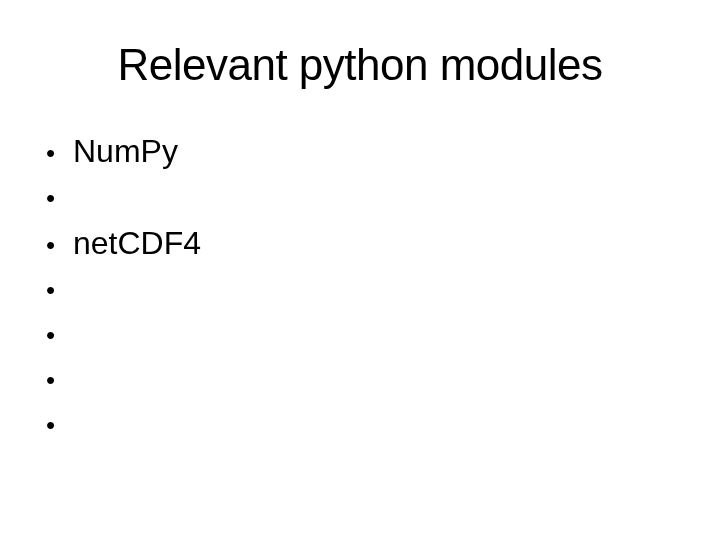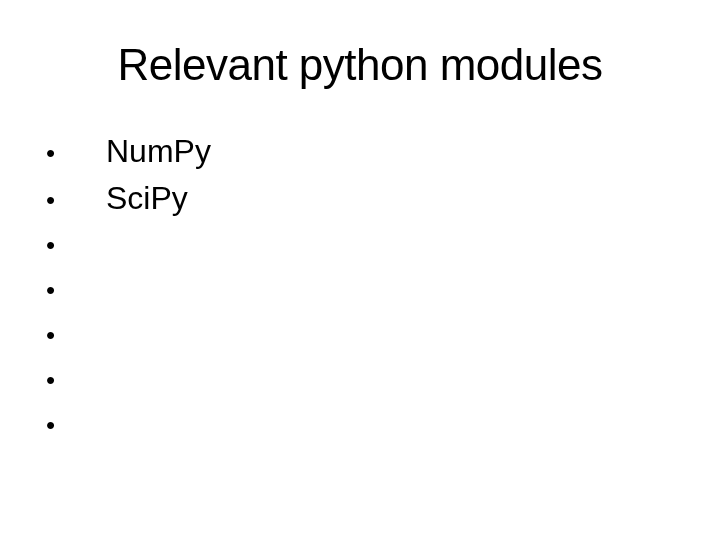--- a/index.html
+++ b/index.html
@@ -54,43 +54,42 @@
   .bullet-marker {
     display: inline-block;
     width: 27px;
     flex: 0 0 27px;
     font-size: 26px;
     color: var(--text);
   }
   .bullet-label {
     display: inline-block;
     white-space: pre;
-    margin-left: 33px;
   }
 </style>
 </head>
 <body>
 
 <div class="slide">
   <h1 class="slide-title">Relevant python modules</h1>
 
   <ul class="bullet-list">
 
       <li class="bullet-item">
         <span class="bullet-marker">•</span>
         <span class="bullet-label">NumPy</span>
       </li>
 
       <li class="bullet-item">
         <span class="bullet-marker">•</span>
-        <span class="bullet-label">SciPy</span>
       </li>
 
       <li class="bullet-item">
         <span class="bullet-marker">•</span>
+        <span class="bullet-label">netCDF4</span>
       </li>
 
       <li class="bullet-item">
         <span class="bullet-marker">•</span>
       </li>
 
       <li class="bullet-item">
         <span class="bullet-marker">•</span>
       </li>
 

